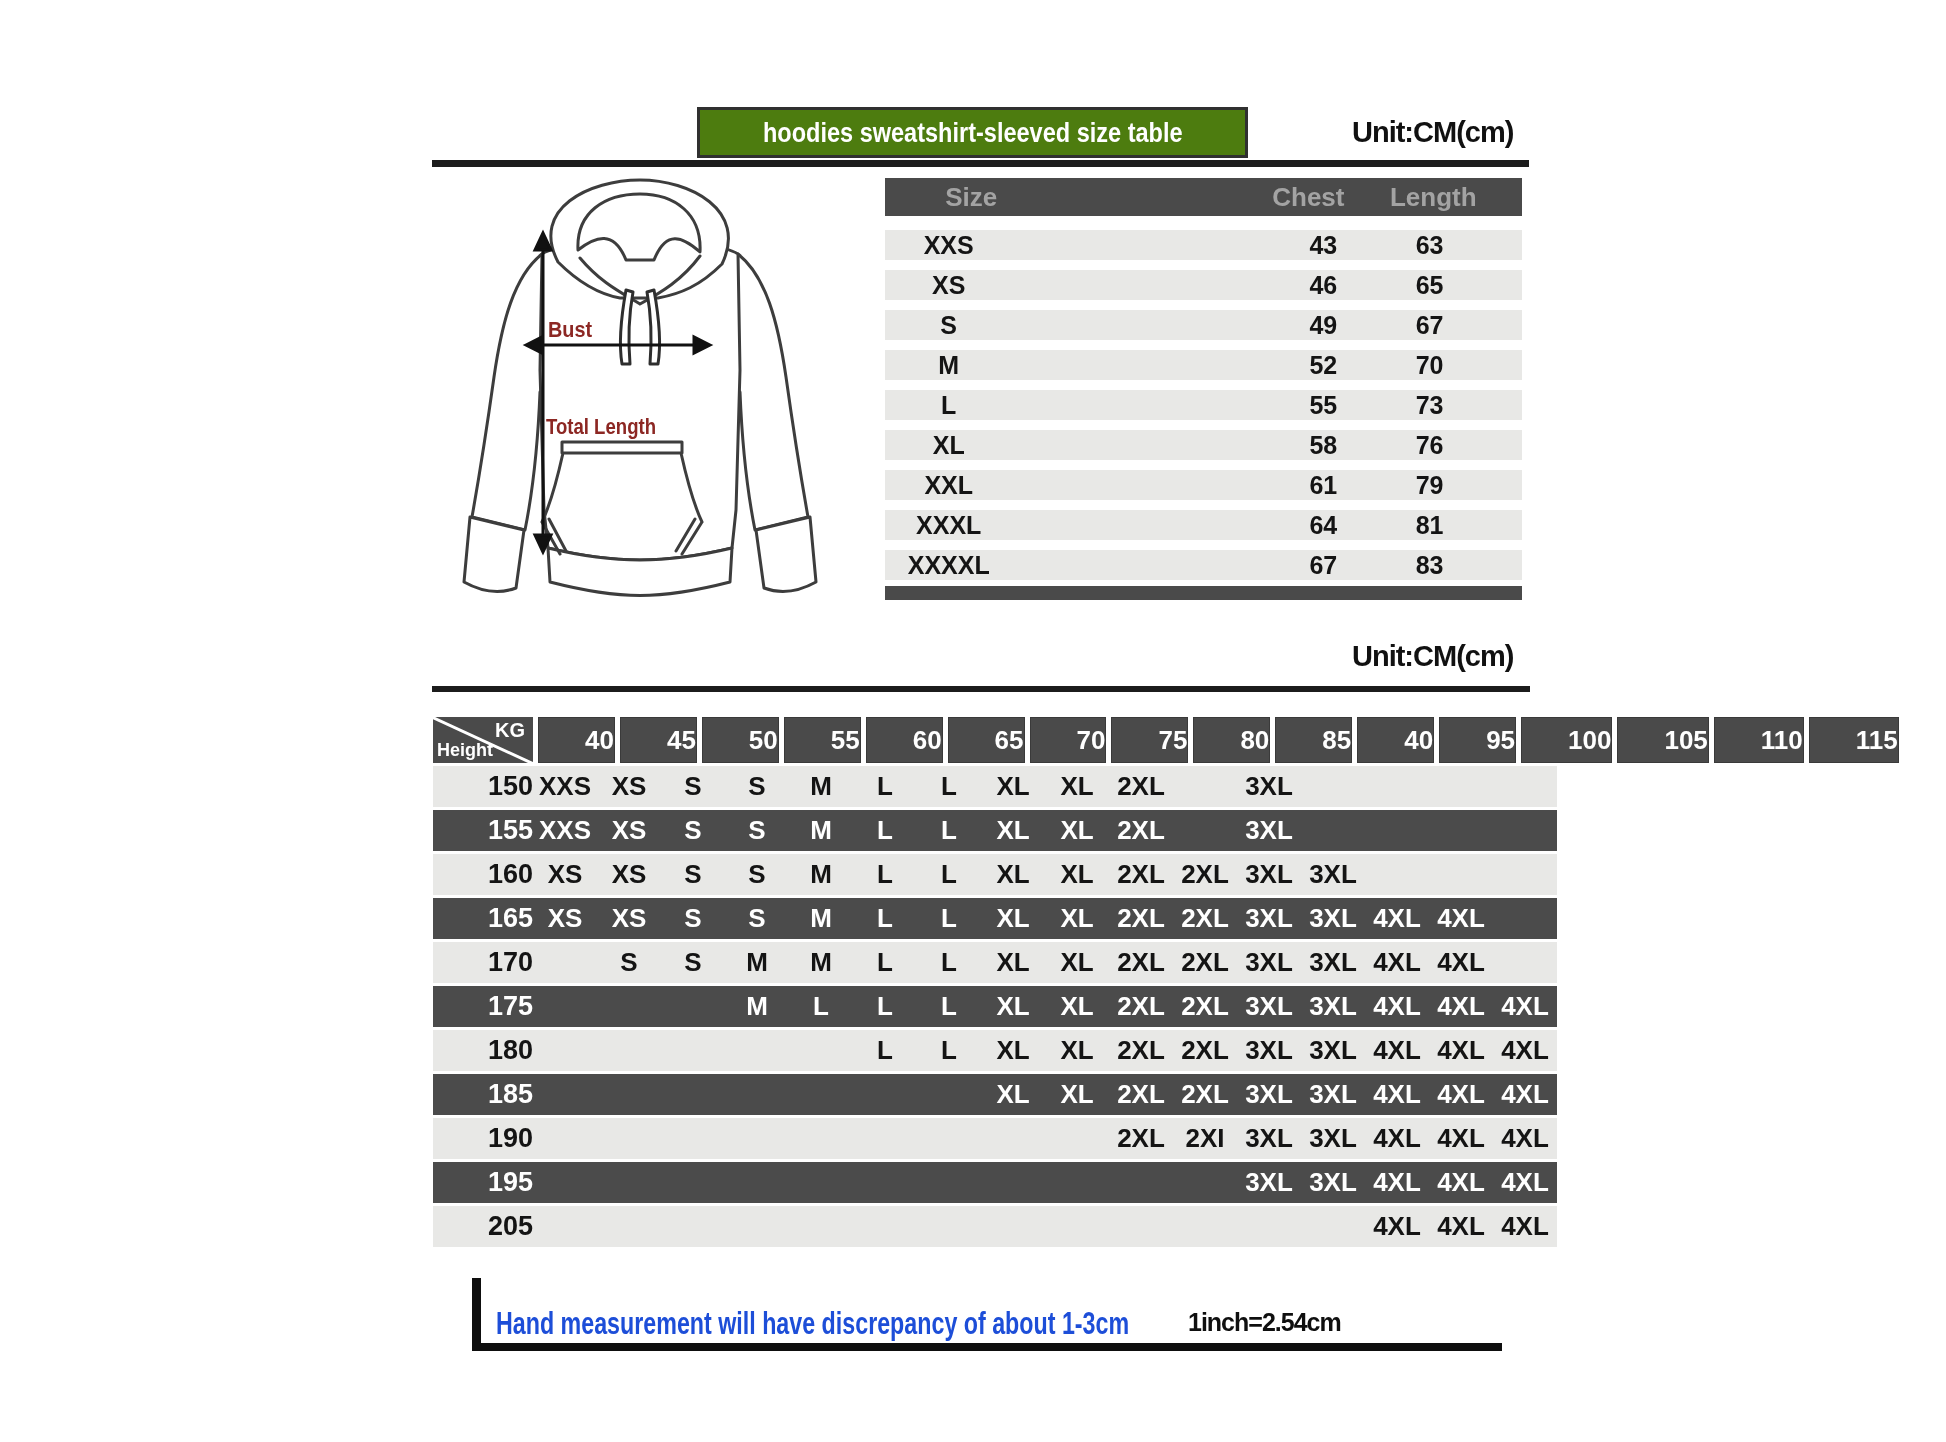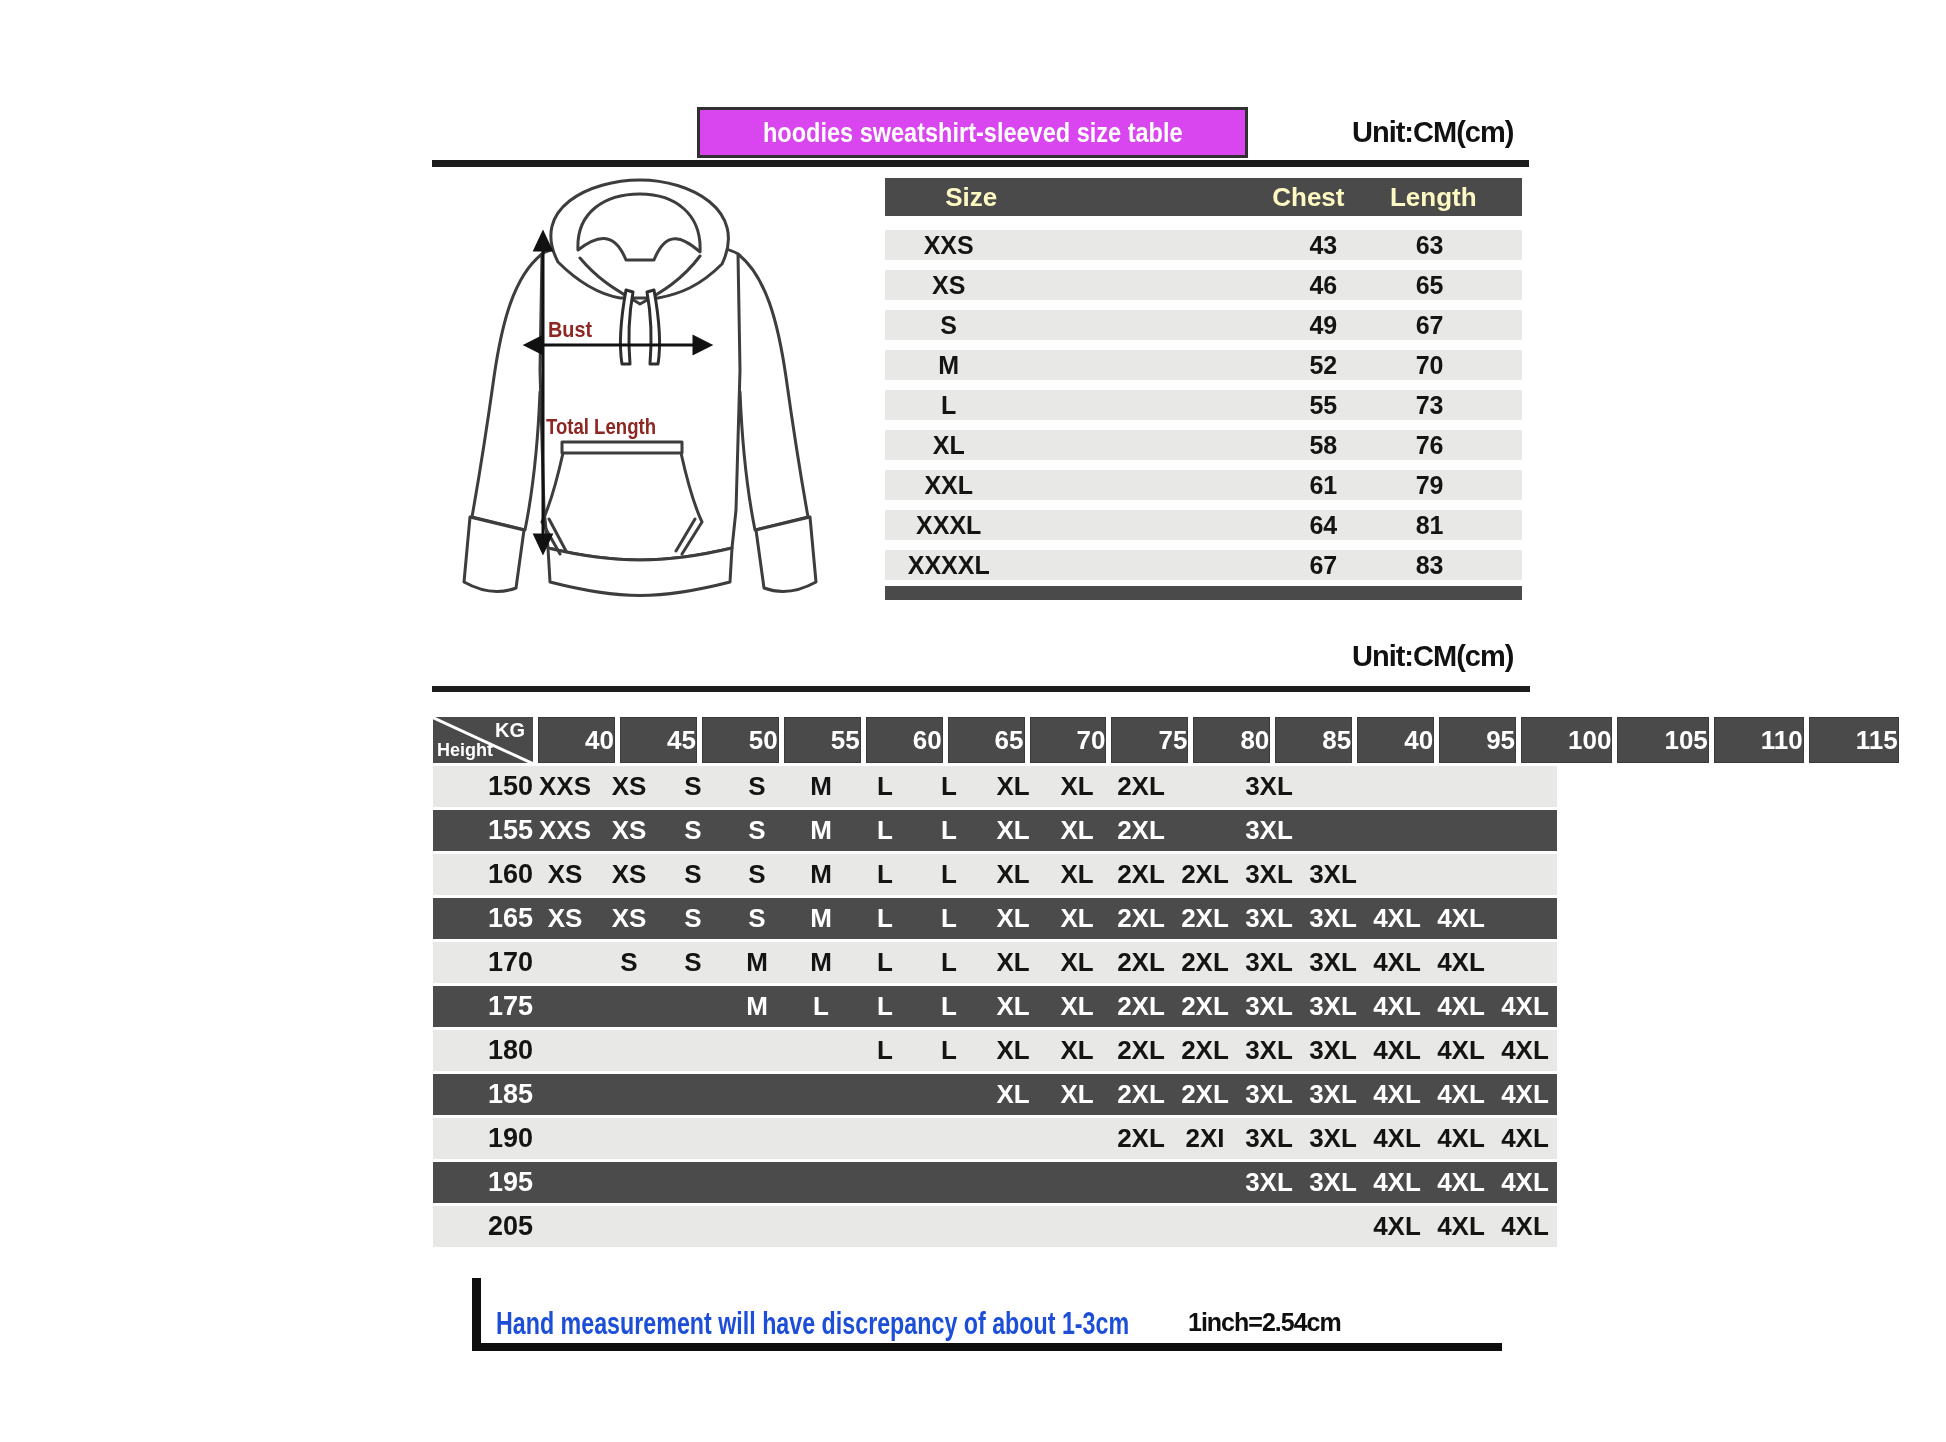--- a/index.html
+++ b/index.html
@@ -1,27 +1,27 @@
 <!DOCTYPE html>
 <html><head>
 <meta charset="utf-8">
 <style>
   html,body{margin:0;padding:0;background:#ffffff;}
   #canvas{position:relative;width:1946px;height:1442px;background:#ffffff;margin:0 auto;
           font-family:"Liberation Sans",sans-serif;font-weight:700;overflow:hidden;}
   .abs{position:absolute;}
   
-  .title-box{background:#d946ef;border:3px solid #303030;color:#ffffff;display:flex;
+  .title-box{background:#4d7c0f;border:3px solid #303030;color:#ffffff;display:flex;
              align-items:center;justify-content:center;box-sizing:border-box;}
   .title-box span{font-size:28px;white-space:nowrap;transform:scaleX(.84);}
   .unit{font-size:29px;color:#111;letter-spacing:-1px;white-space:nowrap;}
   .rule{background:#1c1c1c;}
   
   #size-table{left:885px;top:178px;width:637px;}
-  .st-header{display:flex;height:38px;line-height:38px;background:#4a4a4a;color:#fef9c3;font-size:26px;padding-left:25px;}
+  .st-header{display:flex;height:38px;line-height:38px;background:#4a4a4a;color:#a3a3a3;font-size:26px;padding-left:25px;}
   .st-c0{width:20%;text-align:center;}
   .st-c1{width:51%;text-align:right;}
   .st-c2{width:29%;text-align:center;}
   .st-body{padding-top:14px;}
   .st-row{display:flex;height:30px;line-height:30px;background:#e8e8e6;color:#141414;
           font-size:25px;margin-bottom:10px;}
   .st-bar{height:14px;background:#4a4a4a;margin-top:-4px;}
   
   #matrix{left:433px;top:717px;width:1124px;}
   .mx-head{display:flex;column-gap:5px;height:46px;}

